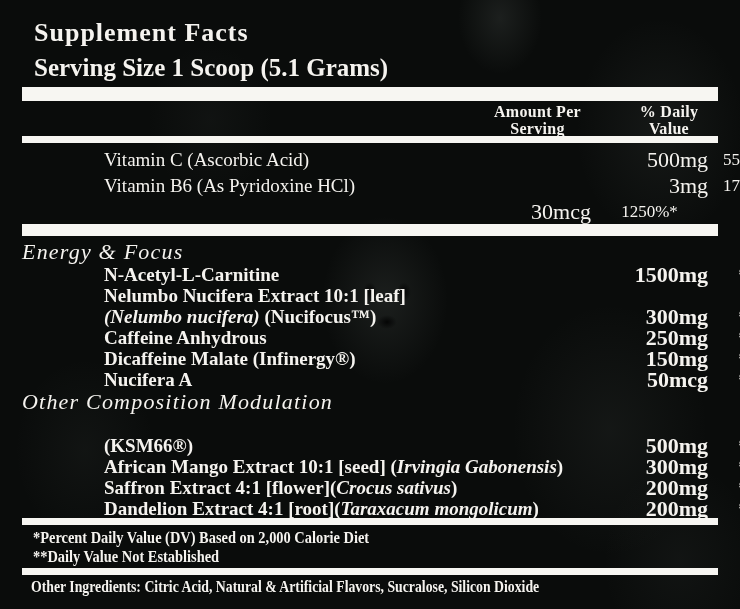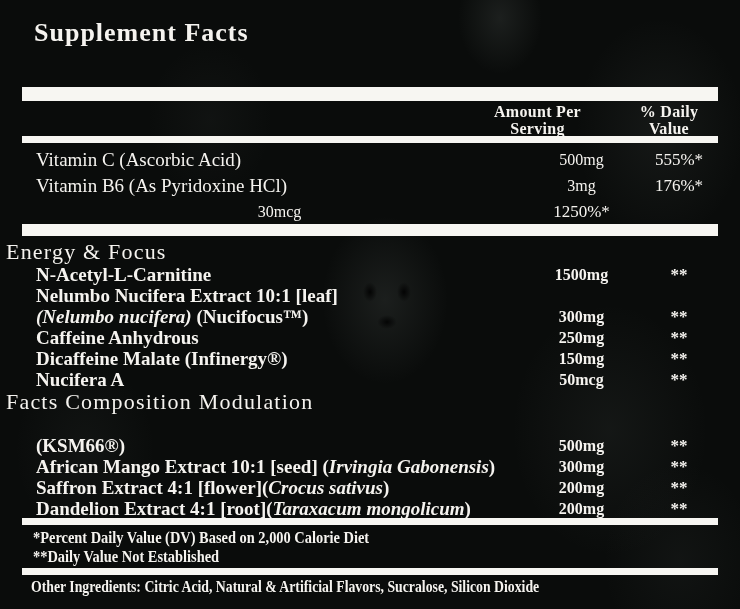--- a/index.html
+++ b/index.html
@@ -30,43 +30,44 @@
          letter-spacing:1px;line-height:42px;white-space:nowrap;}
   .subtitle{position:absolute;left:34px;top:53px;font-size:25px;font-weight:bold;
             line-height:29px;white-space:nowrap;}
   .colhead{position:absolute;top:103px;font-weight:bold;font-size:16px;line-height:17px;
            text-align:center;letter-spacing:0.3px;}
   #colhead-amount{left:450px;width:175px;}
   #colhead-dv{left:609px;width:120px;}
   .rows{position:absolute;left:0;width:740px;}
   #vitamin-rows{top:147px;}
   #main-rows{top:240px;}
-  .fact-row{display:grid;grid-template-columns:487px 117px 78px;padding-left:36px;
-            white-space:nowrap;}
+  .fact-row{display:grid;grid-template-columns:487px 117px 78px;padding-left:56px;
+            white-space:nowrap;margin-left:48px;}
   #vitamin-rows .fact-row{height:26px;line-height:26px;}
   #main-rows .fact-row{height:21px;line-height:21px;font-weight:bold;}
   .fact-row .name{font-size:19px;overflow:visible;}
-  .fact-row .amount{font-size:16px;text-align:center;}
+  .fact-row .amount{font-size:22px;text-align:right;}
   .fact-row .dv{font-size:17px;text-align:center;}
   .section-header{height:24px;line-height:24px;font-size:22px;letter-spacing:1.2px;
-                  padding-left:6px;white-space:nowrap;}
+                  padding-left:22px;white-space:nowrap;font-style:italic;}
   .footnote{position:absolute;left:33px;height:18px;line-height:18px;font-size:16px;
             font-weight:bold;transform:scaleX(0.9);transform-origin:0 50%;white-space:nowrap;}
   #footnote-1{top:529px;}
   #footnote-2{top:548px;}
   .other-ingredients{position:absolute;left:31px;top:577px;height:20px;line-height:20px;
             font-size:16px;font-weight:bold;transform:scaleX(0.86);transform-origin:0 50%;
             white-space:nowrap;}
 </style>
 </head>
 <body>
 
 <div class="label">
 
   <div class="title">Supplement Facts</div>
+  <div class="subtitle">Serving Size 1 Scoop (5.1 Grams)</div>
 
   <div class="bar" id="bar1"></div>
 
   <div class="colhead" id="colhead-dv">
     <div>% Daily</div>
     <div>Value</div>
   </div>
   <div class="colhead" id="colhead-amount">
     <div>Amount Per</div>
     <div>Serving</div>
@@ -118,21 +119,21 @@
       <div class="fact-row">
         <span class="name">Dicaffeine Malate (Infinergy®)</span>
         <span class="amount">150mg</span>
         <span class="dv">**</span>
       </div>
       <div class="fact-row">
         <span class="name">Nucifera A</span>
         <span class="amount">50mcg</span>
         <span class="dv">**</span>
       </div>
-      <div class="section-header">Facts Composition Modulation</div>
+      <div class="section-header">Other Composition Modulation</div>
       <div class="fact-row">
         <span class="amount"></span>
         <span class="dv"></span>
       </div>
       <div class="fact-row">
         <span class="name">(KSM66®)</span>
         <span class="amount">500mg</span>
         <span class="dv">**</span>
       </div>
       <div class="fact-row">

